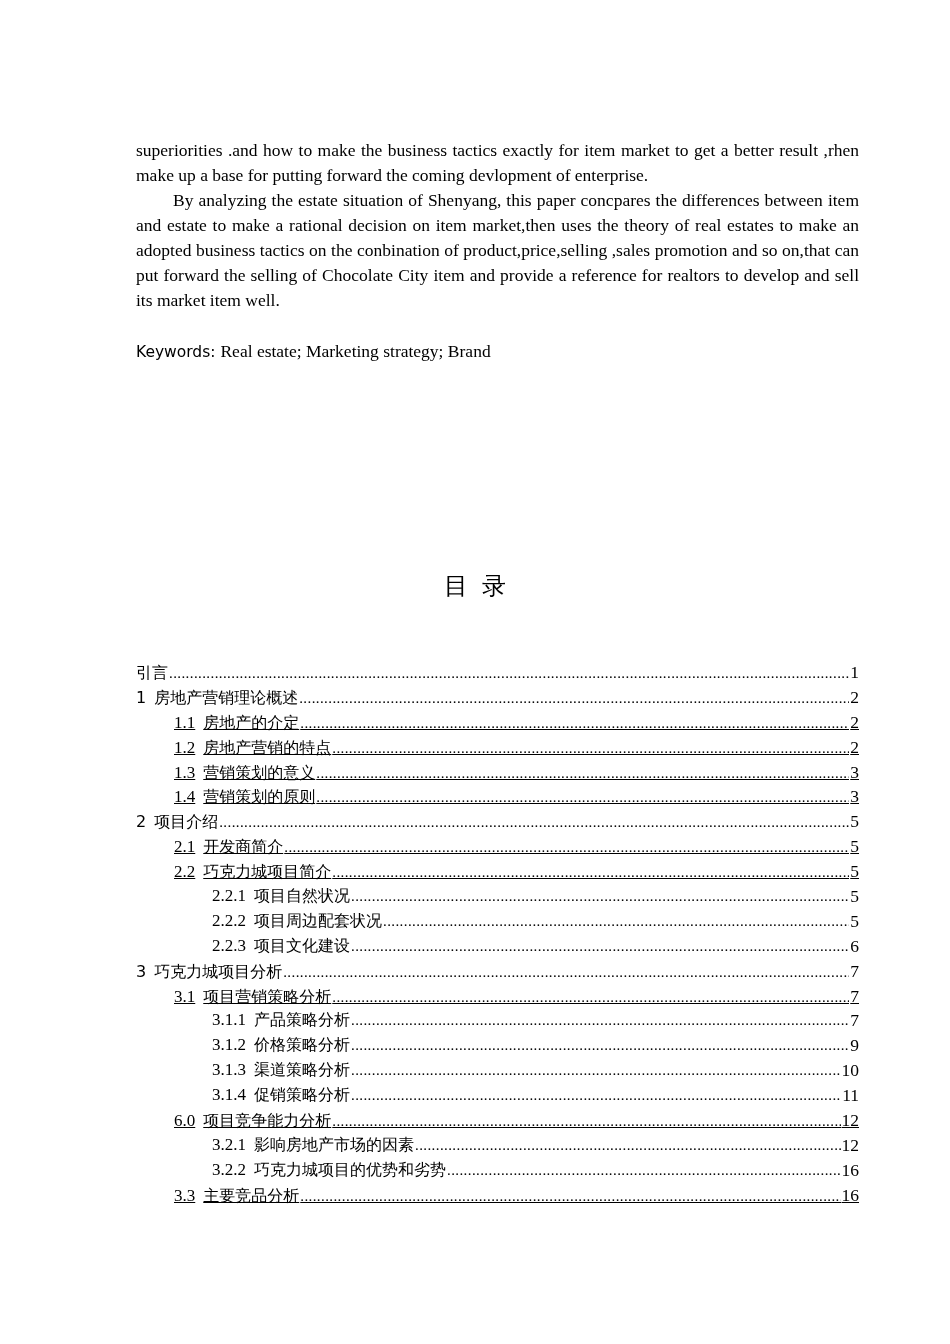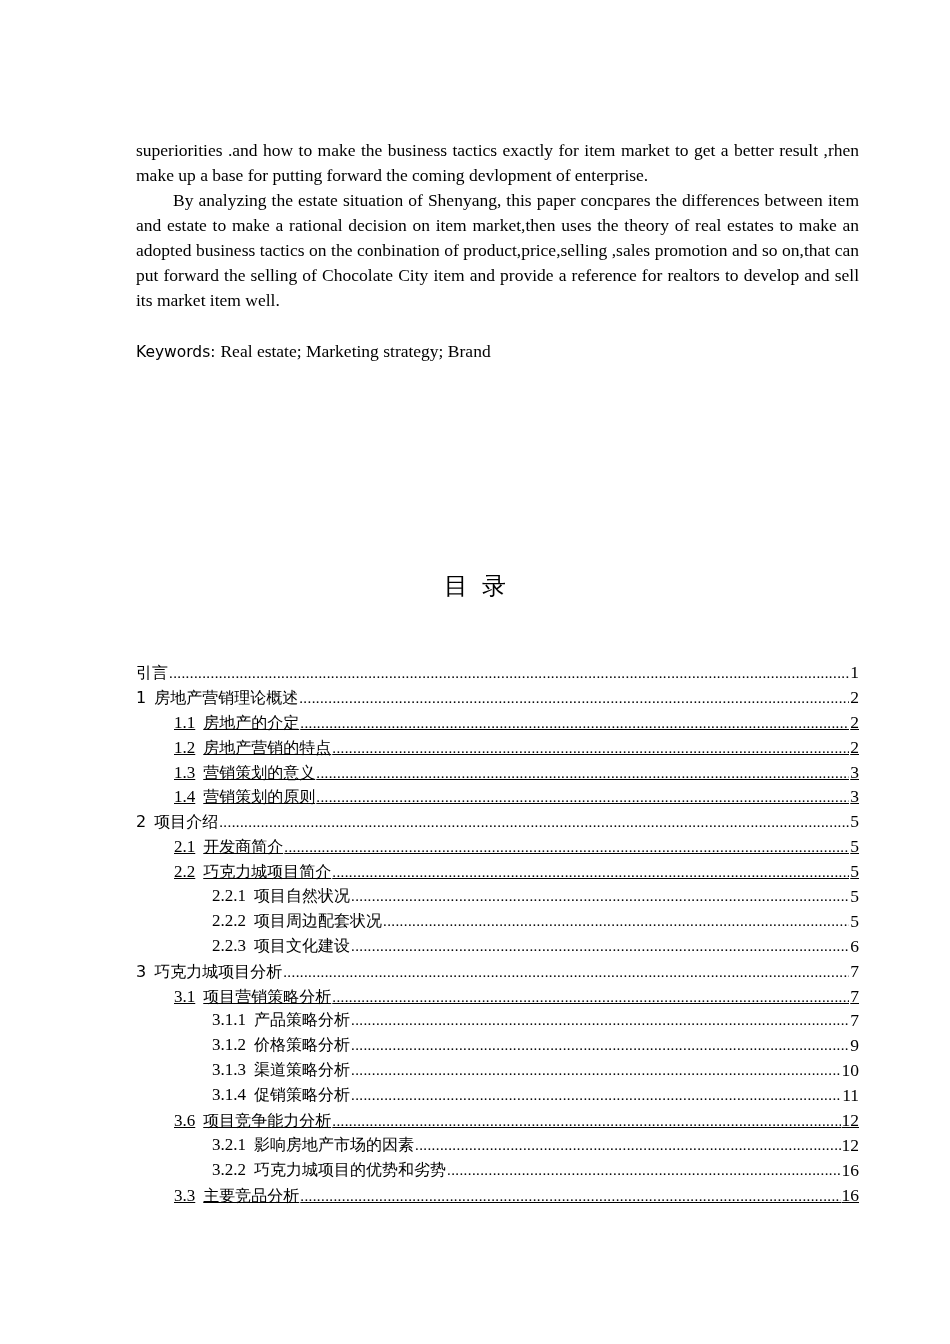--- a/index.html
+++ b/index.html
@@ -233,21 +233,21 @@
         <span class="toc-dots"></span>
         <span class="toc-page">10</span>
       </div>
       <div class="toc-row level-3">
         <span class="toc-num">3.1.4</span>
         <span class="toc-text">促销策略分析</span>
         <span class="toc-dots"></span>
         <span class="toc-page">11</span>
       </div>
       <div class="toc-row level-2">
-        <span class="toc-num">3.6</span>
+        <span class="toc-num">6.0</span>
         <span class="toc-text">项目竞争能力分析</span>
         <span class="toc-dots"></span>
         <span class="toc-page">12</span>
       </div>
       <div class="toc-row level-3">
         <span class="toc-num">3.2.1</span>
         <span class="toc-text">影响房地产市场的因素</span>
         <span class="toc-dots"></span>
         <span class="toc-page">12</span>
       </div>

